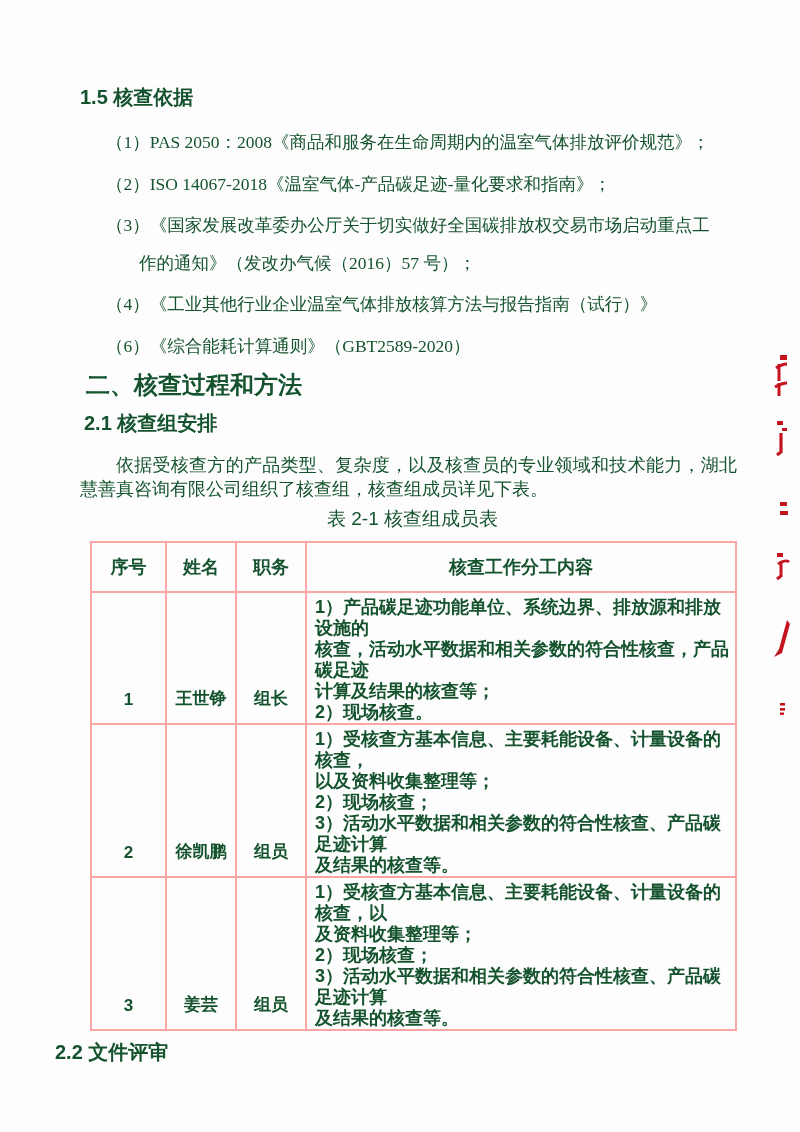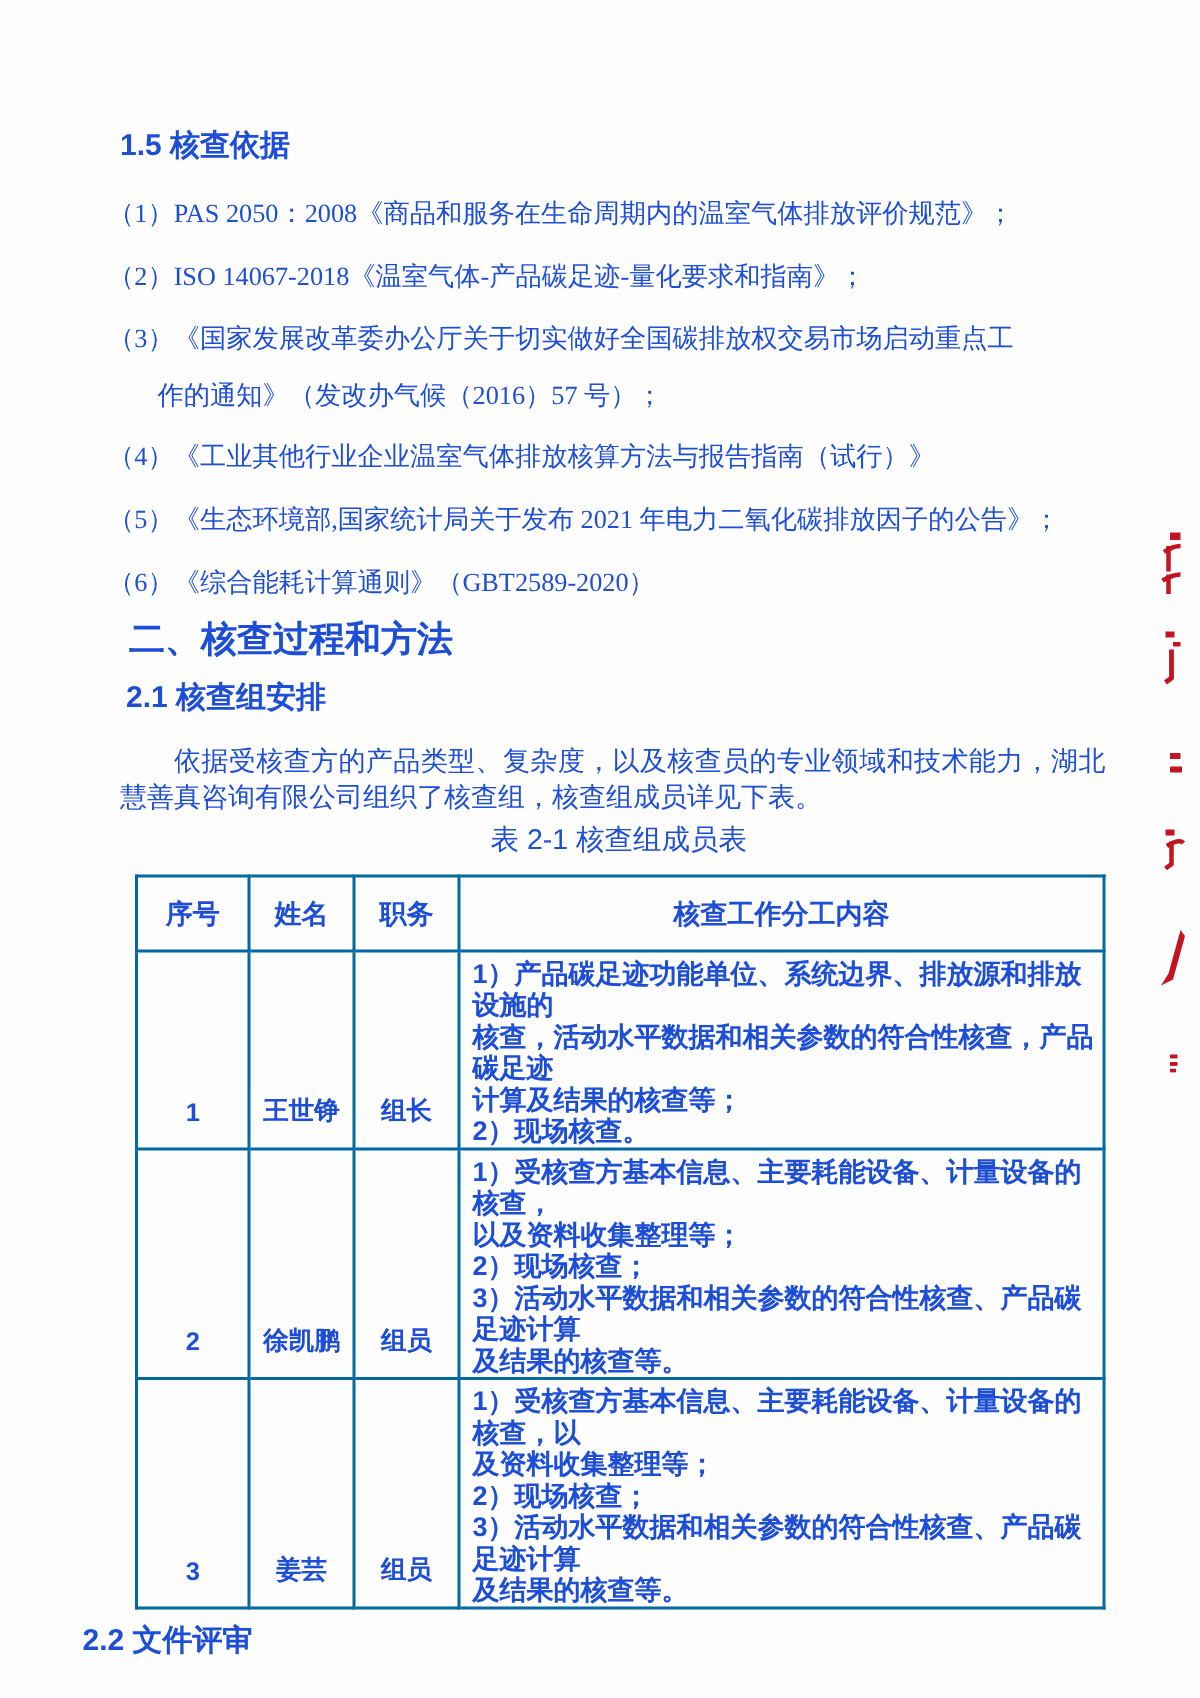--- a/index.html
+++ b/index.html
@@ -1,31 +1,31 @@
 <!DOCTYPE html>
 <html style="--stamp-red: #c41420;"><head>
 <meta charset="utf-8">
 <style>
   html,body{margin:0;padding:0;}
   .page{
     position:relative;
     width:800px;height:1132px;
     background:#fdfdfd;
-    color:#1d4ed8;
+    color:#14532d;
     font-family:"Liberation Serif","DejaVu Serif",serif;
     overflow:hidden;
   }
   .h-15{
     margin:84px 0 0 80px;
     font-family:"Liberation Sans","DejaVu Sans",sans-serif;
     font-weight:700;font-size:20px;line-height:26px;
   }
   .basis-list{margin-top:11px;}
   .basis-item{
-    margin-left:72px;margin-right:40px;
+    margin-left:106px;margin-right:40px;
     font-size:17.5px;line-height:42px;
     white-space:nowrap;
   }
   .basis-item.wrap2{line-height:38px;white-space:normal;padding:1px 0;}
   .basis-item .cont-line{display:block;margin-left:33px;}
   .h-sec2{
     margin:5px 0 0 86px;
     font-family:"Liberation Sans","DejaVu Sans",sans-serif;
     font-weight:700;font-size:24px;line-height:26px;
   }
@@ -47,21 +47,21 @@
     font-weight:400;font-size:19px;line-height:25px;
   }
   table.members{
     margin:10px 0 0 90px;
     border-collapse:collapse;
     table-layout:fixed;
     width:645px;
     font-family:"Liberation Sans","DejaVu Sans",sans-serif;
   }
   table.members td,table.members th{
-    border:2px solid #0369a1;
+    border:2px solid #fca5a5;
     box-sizing:border-box;
   }
   table.members th{
     height:50px;font-size:18px;font-weight:700;text-align:center;
     padding:0;
   }
   .col-no{width:75px;}
   .col-name{width:70px;}
   .col-role{width:70px;}
   .col-duty{width:430px;}
@@ -99,21 +99,20 @@
   <div class="h-15">1.5 核查依据</div>
 
   <div class="basis-list">
     <div class="basis-item">（1）PAS 2050：2008《商品和服务在生命周期内的温室气体排放评价规范》；</div>
     <div class="basis-item">（2）ISO 14067-2018《温室气体-产品碳足迹-量化要求和指南》；</div>
     <div class="basis-item wrap2">
       <span>（3）《国家发展改革委办公厅关于切实做好全国碳排放权交易市场启动重点工</span>
       <span class="cont-line">作的通知》（发改办气候（2016）57 号）；</span>
     </div>
     <div class="basis-item">（4）《工业其他行业企业温室气体排放核算方法与报告指南（试行）》</div>
-    <div class="basis-item">（5）《生态环境部,国家统计局关于发布 2021 年电力二氧化碳排放因子的公告》；</div>
     <div class="basis-item">（6）《综合能耗计算通则》（GBT2589-2020）</div>
   </div>
 
   <div class="h-sec2">二、核查过程和方法</div>
   <div class="h-21">2.1 核查组安排</div>
 
   <div class="para">依据受核查方的产品类型、复杂度，以及核查员的专业领域和技术能力，湖北慧善真咨询有限公司组织了核查组，核查组成员详见下表。</div>
 
   <div class="tbl-caption">表 2-1 核查组成员表</div>
 

